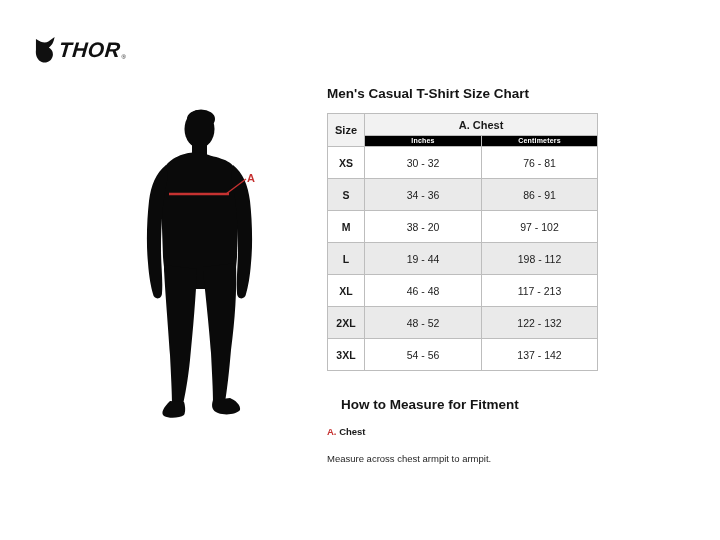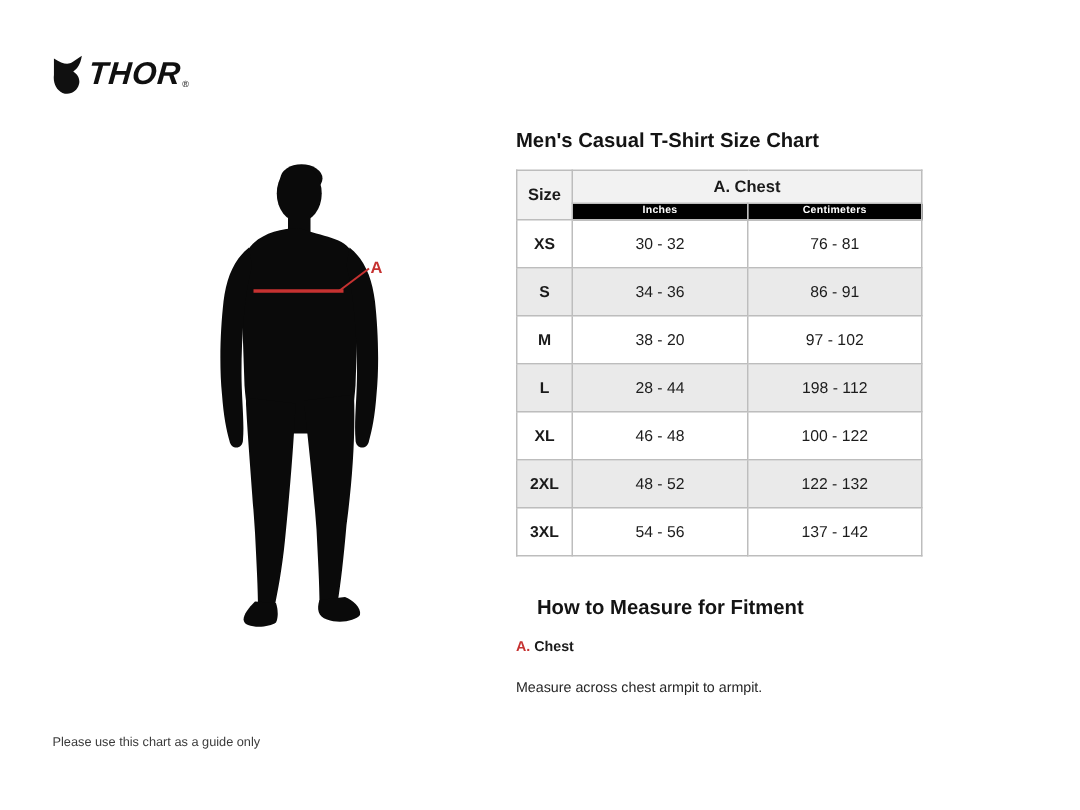--- a/index.html
+++ b/index.html
@@ -19,21 +19,21 @@
     font-size: 21px; font-weight: bold; font-style: italic;
     letter-spacing: 0.5px; transform: skewX(-5deg);
     margin-left: 3px; color: #101010; line-height: 27px;
   }
   .logo-reg { font-size: 6px; color: #101010; align-self: flex-end; margin: 0 0 3px 1px; }
 
   
   .figure { position: absolute; left: 140px; top: 105px; width: 120px; height: 322px; }
 
   
-  .right-col { position: absolute; left: 344px; top: 86px; width: 270px; }
+  .right-col { position: absolute; left: 327px; top: 86px; width: 270px; }
   .chart-title { font-size: 13.5px; font-weight: bold; margin: 0 0 12px 0; color: #141414; }
 
   table.size-table { border-collapse: collapse; width: 270px; table-layout: fixed; border-radius: 24px; }
   .size-table th, .size-table td { border: 1px solid #bdbdbd; text-align: center; padding: 0; }
   .col-size { width: 37px; } .col-in { width: 117px; } .col-cm { width: 116px; }
   .size-h { background: #f2f2f2; font-size: 11px; font-weight: bold; color: #1a1a1a; }
   .group-h { background: #f2f2f2; font-size: 11px; font-weight: bold; height: 21px; color: #1a1a1a; }
   .unit-h {
     background: #000000; color: #ffffff;
     font-size: 7px; font-weight: bold; height: 10px;
@@ -124,28 +124,28 @@
         </tr>
 
         <tr>
           <th class="size-cell">M</th>
           <td class="val-cell">38 - 20</td>
           <td class="val-cell">97 - 102</td>
         </tr>
 
         <tr class="alt">
           <th class="size-cell">L</th>
-          <td class="val-cell">28 - 44</td>
+          <td class="val-cell">19 - 44</td>
           <td class="val-cell">198 - 112</td>
         </tr>
 
         <tr>
           <th class="size-cell">XL</th>
           <td class="val-cell">46 - 48</td>
-          <td class="val-cell">100 - 122</td>
+          <td class="val-cell">117 - 213</td>
         </tr>
 
         <tr class="alt">
           <th class="size-cell">2XL</th>
           <td class="val-cell">48 - 52</td>
           <td class="val-cell">122 - 132</td>
         </tr>
 
         <tr>
           <th class="size-cell">3XL</th>
@@ -159,14 +159,13 @@
     <h2 class="measure-title">How to Measure for Fitment</h2>
     <div class="measure-key-line">
       <span class="measure-key">A.</span>
       <span>Chest</span>
     </div>
     <div class="measure-desc">Measure across chest armpit to armpit.</div>
   </div>
 </div>
 
 <div class="footer">
-  <div>Please use this chart as a guide only</div>
 </div>
 
 </body></html>

